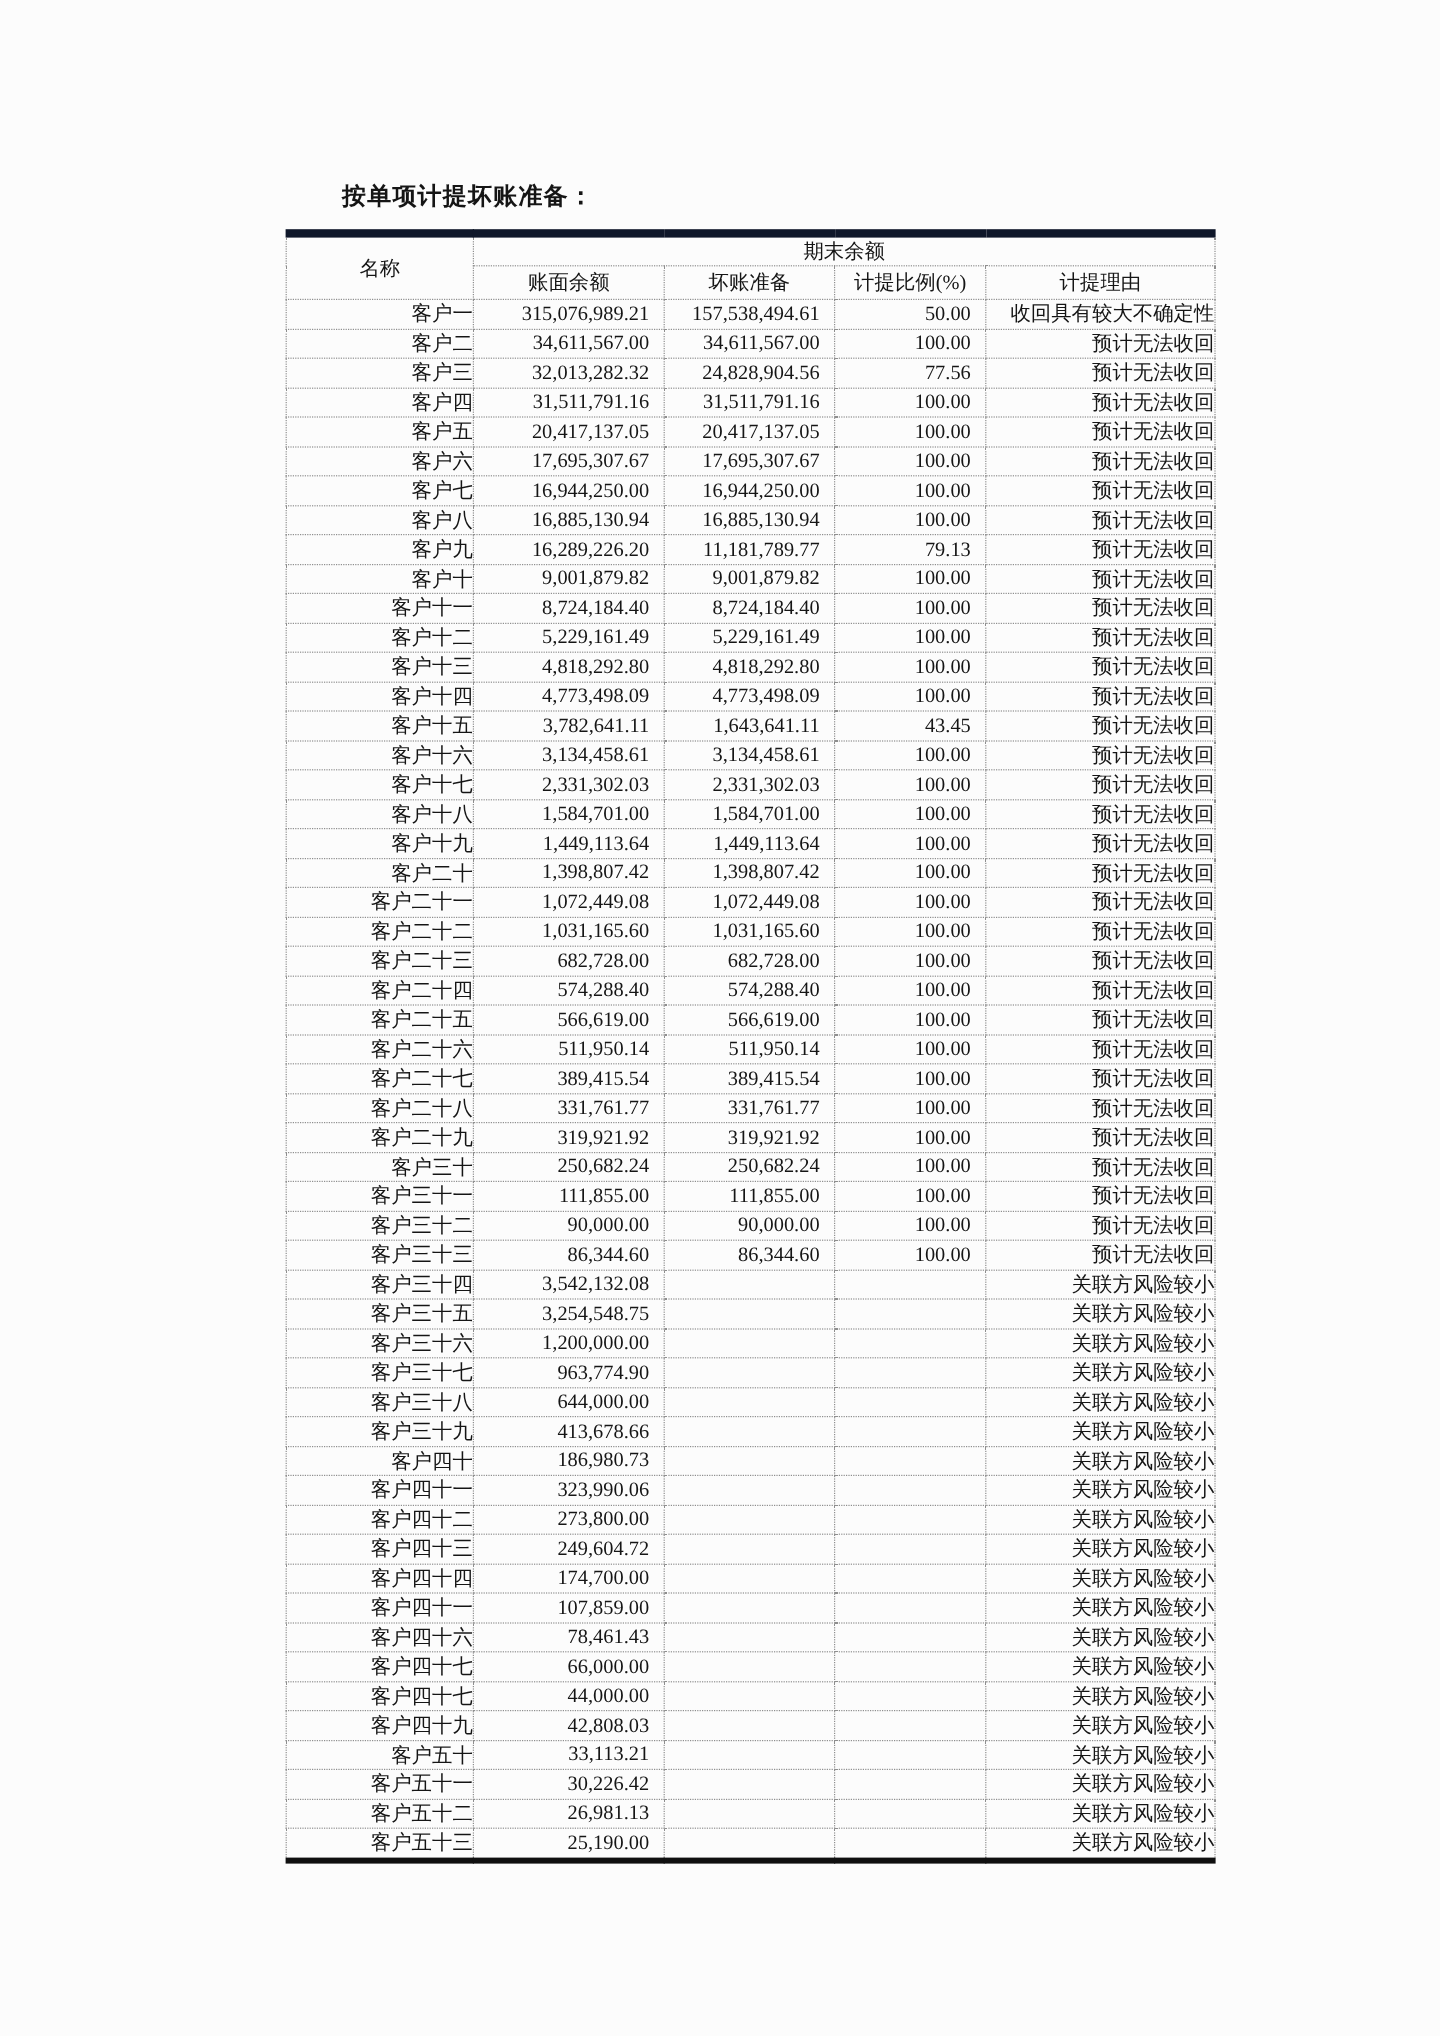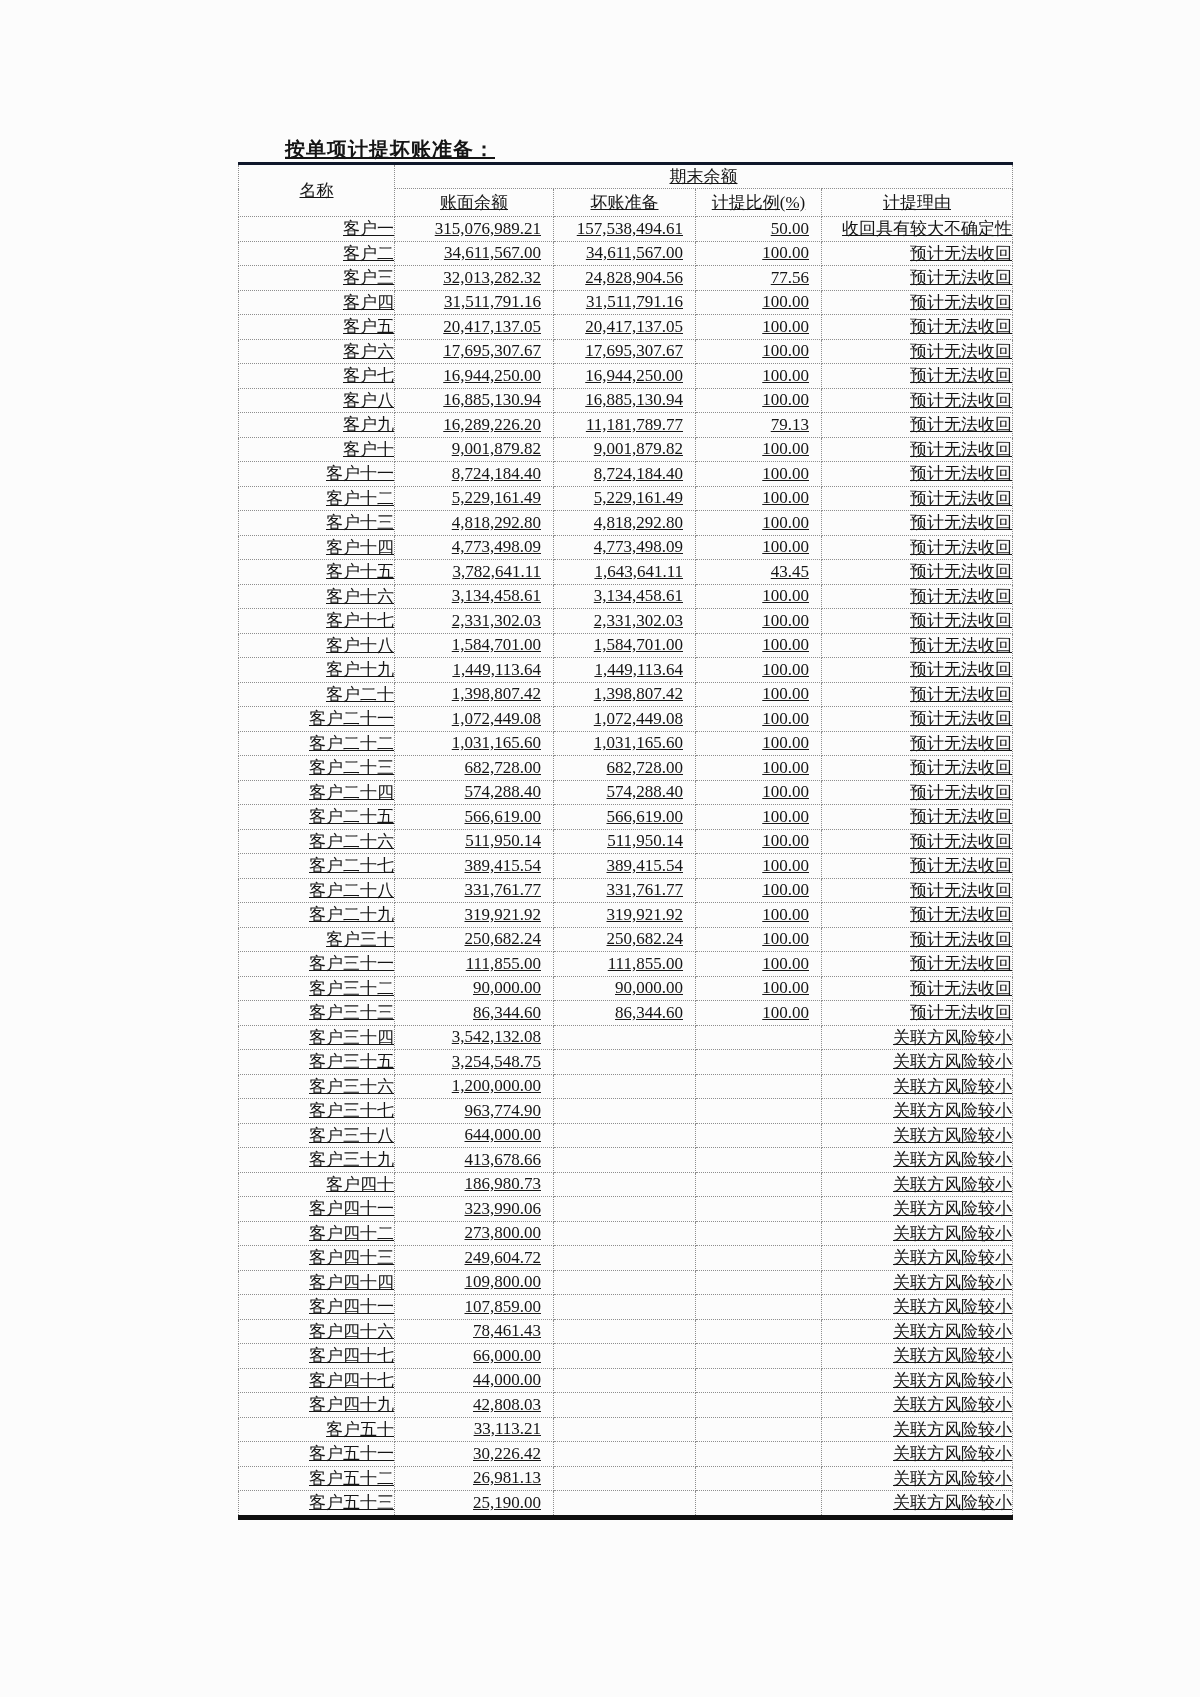--- a/index.html
+++ b/index.html
@@ -12,37 +12,36 @@
     width: 1200px;
     height: 1697px;
     background: #fcfcfc;
     overflow: hidden;
     font-family: "Liberation Serif", "DejaVu Serif", serif;
     color: #151515;
   }
   .content {
     position: absolute;
     left: 238px;
-    top: 137px;
+    top: 152px;
     width: 774px;
-    text-decoration: underline;
   }
   .doc-title {
     font-size: 20px;
     font-weight: bold;
     letter-spacing: 1px;
     margin: 0 0 0 47px;
     line-height: 24px;
   }
   table.provision-table {
-    margin-top: 1px;
+    margin-top: 15px;
     border-collapse: collapse;
     table-layout: fixed;
     width: 774px;
-    border-top: 3px solid #0f172a;
+    border-top: 7px solid #0f172a;
     border-bottom: 5px solid #101010;
   }
   .provision-table th,
   .provision-table td {
     border: 1px dotted #8e8e8e;
     font-size: 17px;
     font-weight: normal;
     padding: 0;
     overflow: hidden;
     white-space: nowrap;
@@ -380,21 +379,21 @@
           </tr>
           <tr>
             <td class="td-name">客户四十三</td>
             <td class="td-num">249,604.72</td>
             <td class="td-num"></td>
             <td class="td-num"></td>
             <td class="td-reason">关联方风险较小</td>
           </tr>
           <tr>
             <td class="td-name">客户四十四</td>
-            <td class="td-num">109,800.00</td>
+            <td class="td-num">174,700.00</td>
             <td class="td-num"></td>
             <td class="td-num"></td>
             <td class="td-reason">关联方风险较小</td>
           </tr>
           <tr>
             <td class="td-name">客户四十一</td>
             <td class="td-num">107,859.00</td>
             <td class="td-num"></td>
             <td class="td-num"></td>
             <td class="td-reason">关联方风险较小</td>

